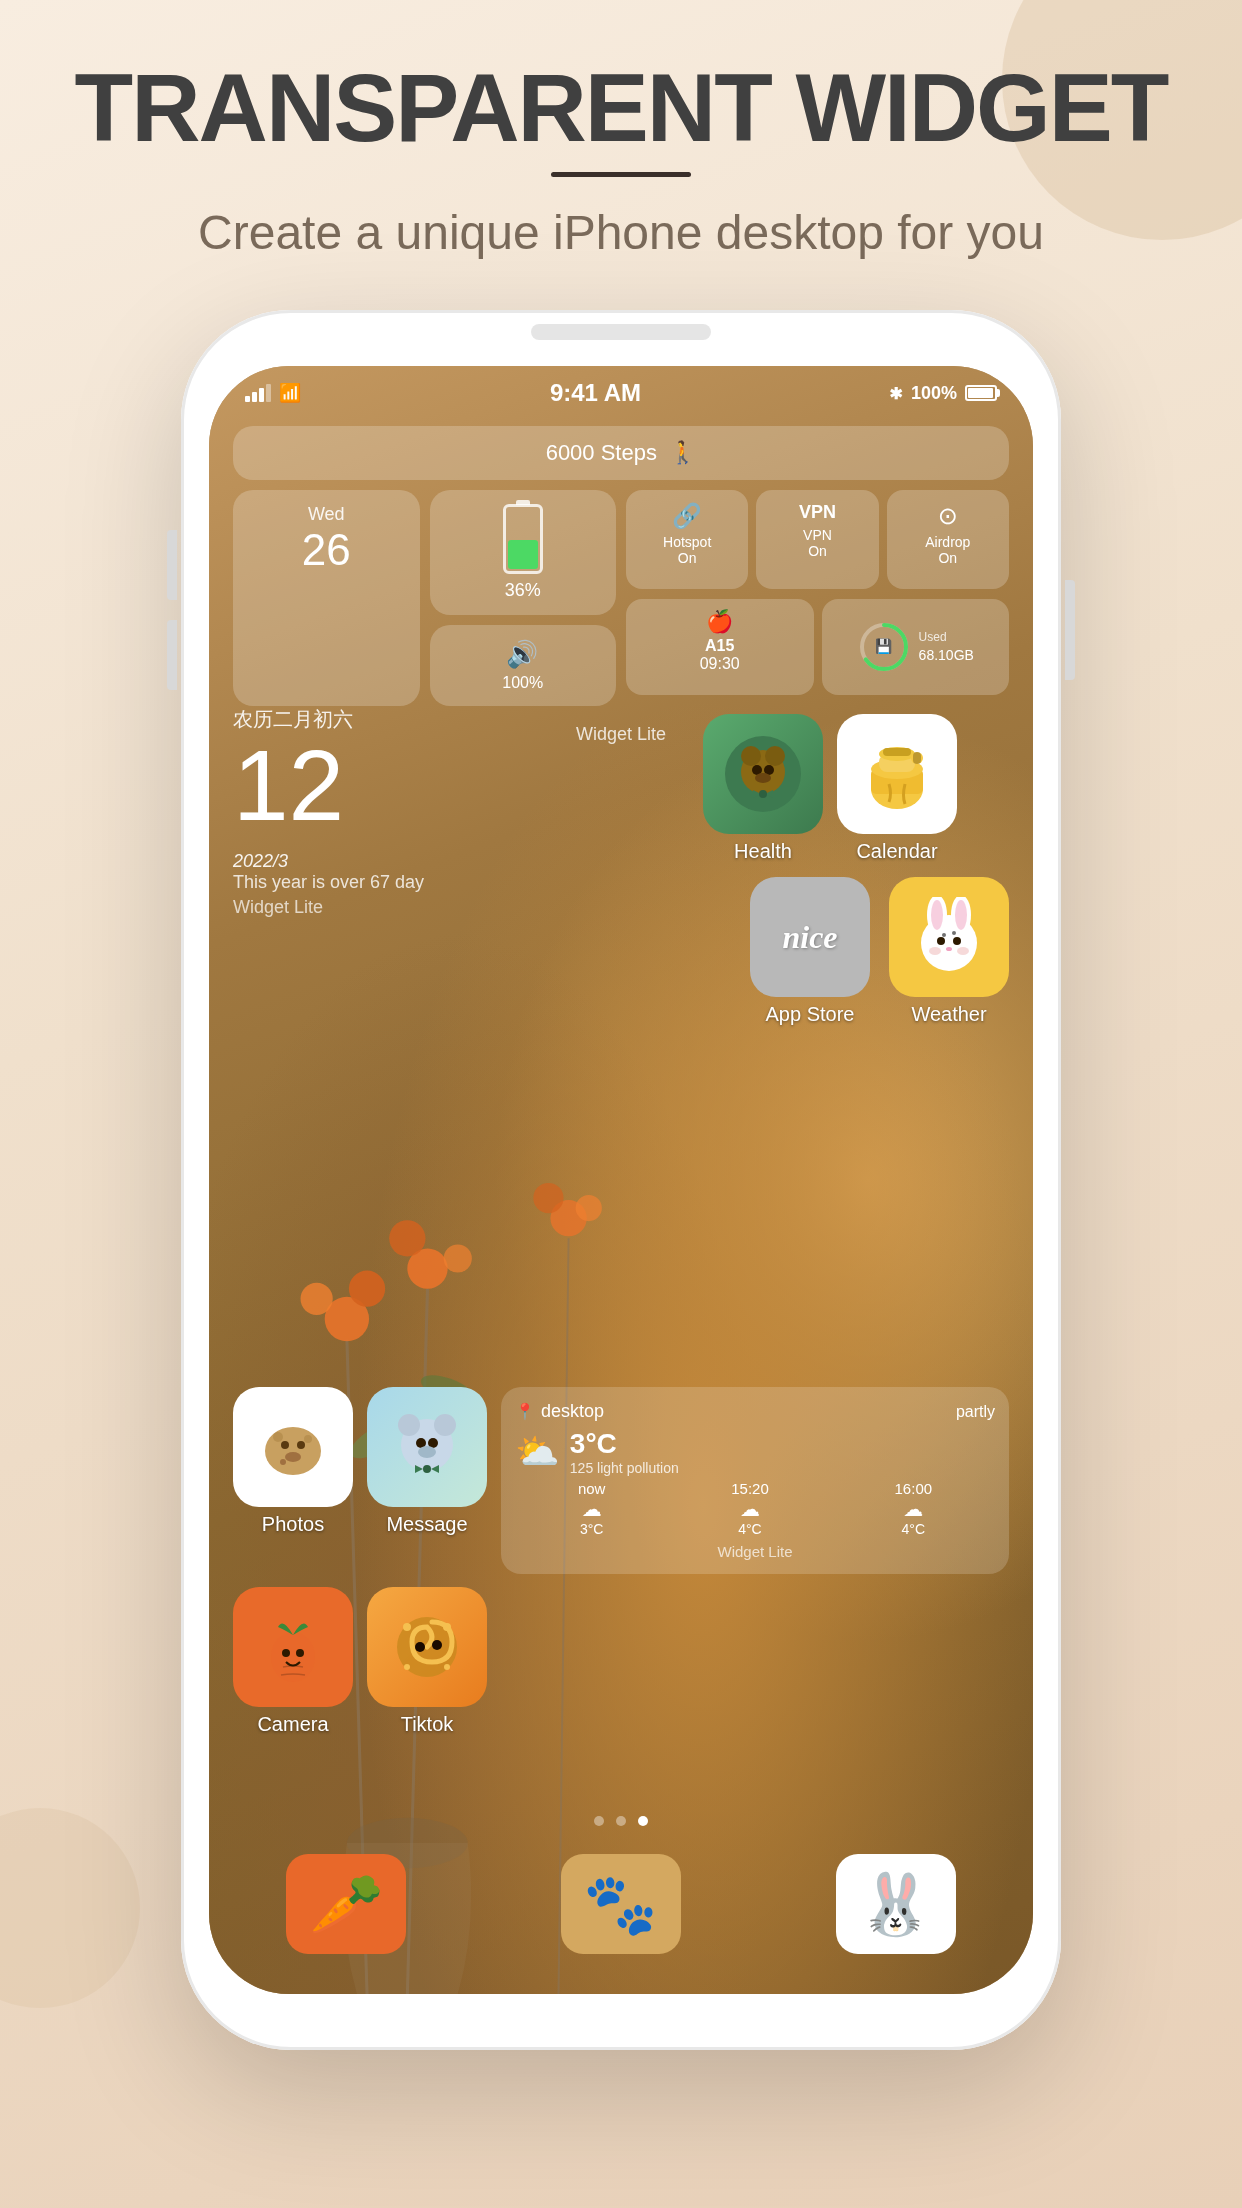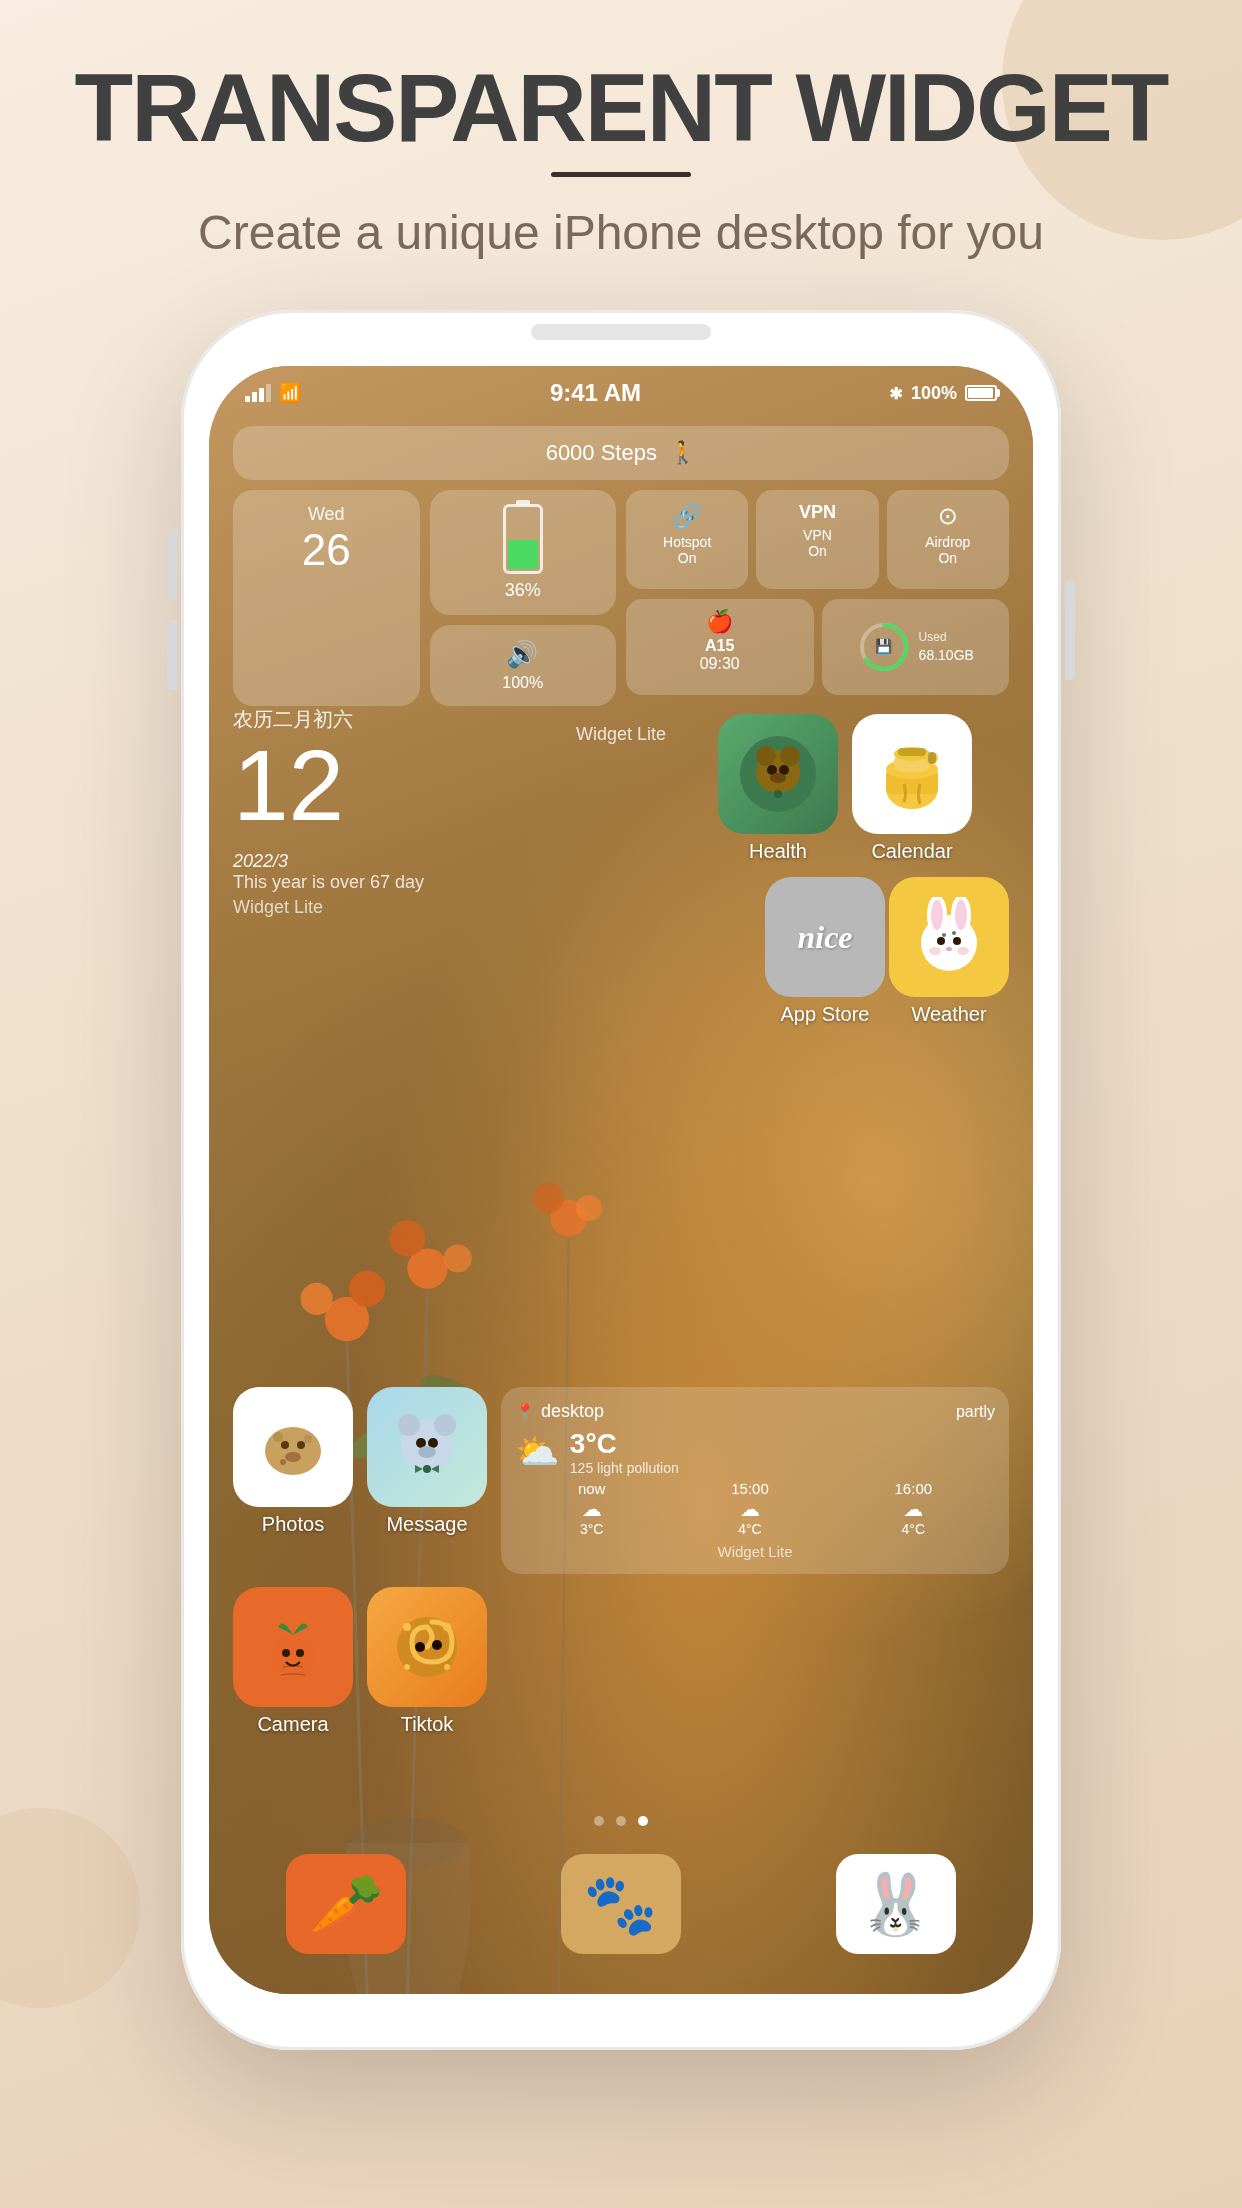--- a/index.html
+++ b/index.html
@@ -682,21 +682,21 @@
               <rect x="56" y="18" width="8" height="12" rx="4" fill="#3a2a00" opacity="0.3"></rect>
 
               <path d="M32 50 Q35 60 32 68" stroke="#d4a020" stroke-width="3" fill="none"></path>
               <path d="M48 50 Q45 62 48 70" stroke="#d4a020" stroke-width="3" fill="none"></path>
             </svg>
           </div>
           <div class="app-icon-label">Calendar</div>
         </div>
       </div>
 
-      <div style="display:flex;gap:4px;padding-left:47px;">
+      <div style="display:flex;gap:19px;padding-left:47px;">
         <div class="app-with-label">
           <div class="nice-icon">
             <span style="font-family:Georgia,serif;font-size:32px;font-weight:900;font-style:italic;color:white;text-shadow:1px 1px 3px rgba(0,0,0,0.3);">nice</span>
           </div>
           <div class="app-icon-label">App Store</div>
         </div>
         <div class="app-with-label">
           <div class="weather-icon">
             <svg width="80" height="80" viewBox="0 0 80 80">
 
@@ -778,21 +778,21 @@
           </div>
         </div>
 
         <div style="display:flex;justify-content:space-around;">
           <div style="text-align:center;">
             <div style="font-size:15px;">now</div>
             <div style="font-size:20px;">☁</div>
             <div style="font-size:14px;">3°C</div>
           </div>
           <div style="text-align:center;">
-            <div style="font-size:15px;">15:00</div>
+            <div style="font-size:15px;">15:20</div>
             <div style="font-size:20px;">☁</div>
             <div style="font-size:14px;">4°C</div>
           </div>
           <div style="text-align:center;">
             <div style="font-size:15px;">16:00</div>
             <div style="font-size:20px;">☁</div>
             <div style="font-size:14px;">4°C</div>
           </div>
         </div>
         <div style="text-align:center;font-size:15px;opacity:0.7;margin-top:6px;">Widget Lite</div>

